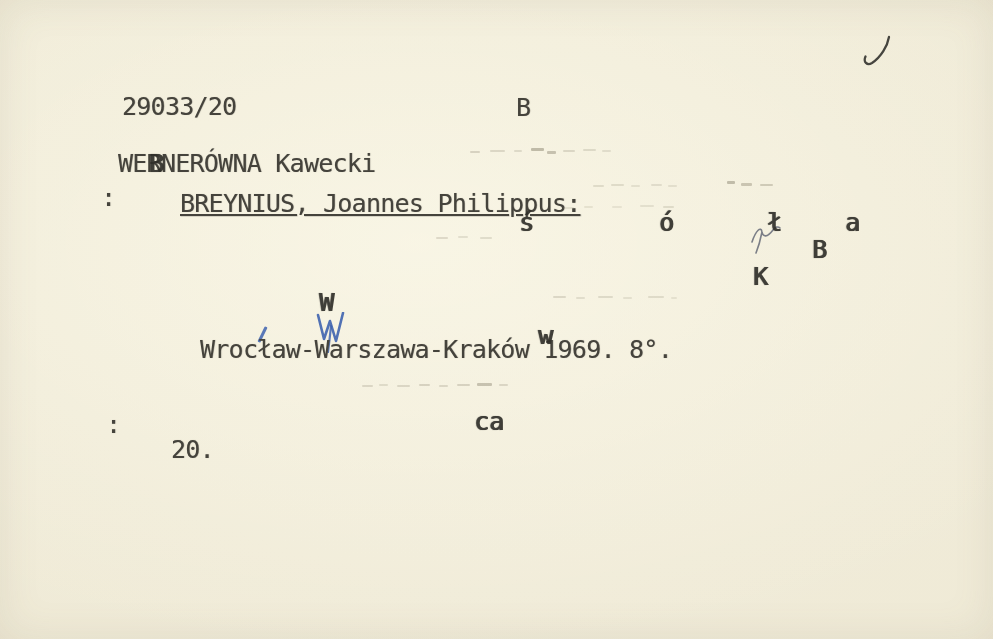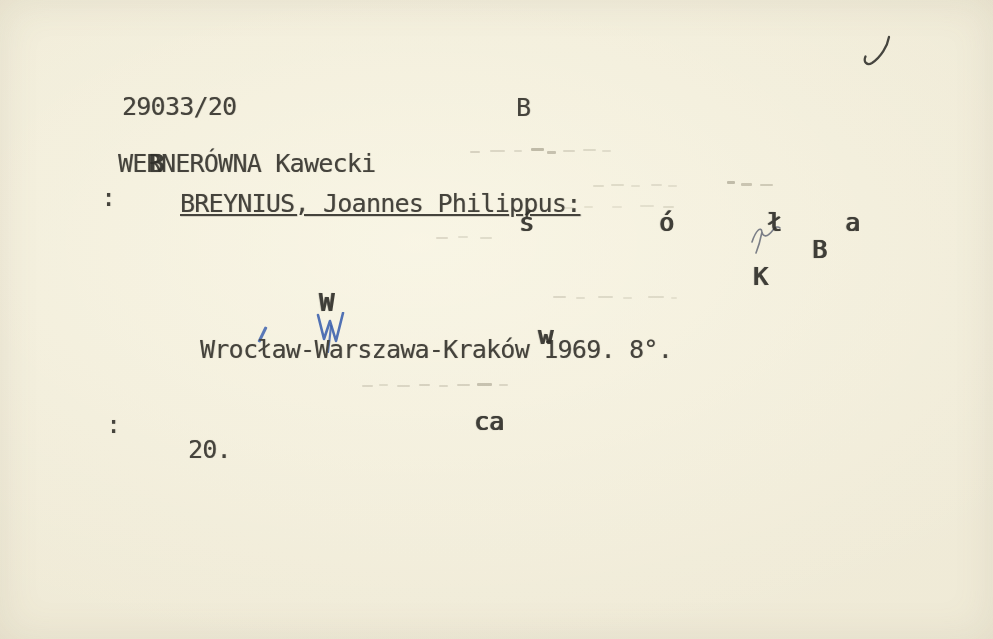--- a/index.html
+++ b/index.html
@@ -60,21 +60,21 @@
   </svg>
 
   <div class="blue-slash" style="left:261px;top:326px;"></div>
 
   <svg class="handwriting" style="left:748px;top:222px;" width="38" height="36" viewBox="0 0 38 36">
     <path d="M4,20 C8,8 13,4 14,10 C15,15 19,16 25,8 C27,5 30,4 32,6 M14,10 C12,20 10,26 8,31" fill="none" stroke="#5d6170" stroke-width="1.6" stroke-linecap="round" opacity="0.8"></path>
   </svg>
 
 <div class="typed" style="left: 180px; top: 190px; text-decoration: underline;">BREYNIUS, Joannes Philippus:</div>
     <div class="typed" style="left: 200px; top: 336px;">Wrocław-Warszawa-Kraków 1969. 8°.</div>
-    <div class="typed" style="left: 188px; top: 436px; text-align: center;">20.</div>
+    <div class="typed" style="left: 171px; top: 436px; text-align: center;">20.</div>
     <div class="typed over" style="left: 149px; top: 150px;">B</div>
     <div class="typed over" style="left: 519px; top: 209px;">ś</div>
     <div class="typed over" style="left: 659px; top: 209px;">ó</div>
     <div class="typed over" style="left: 767px; top: 209px;">ł</div>
     <div class="typed over" style="left: 845px; top: 209px;">a</div>
     <div class="typed over" style="left: 812px; top: 236px;">B</div>
     <div class="typed over" style="left: 753px; top: 263px;">K</div>
     <div class="typed over" style="left: 319px; top: 289px;">W</div>
     <div class="typed over" style="left: 538px; top: 322px;">w</div>
     <div class="typed over" style="left: 474px; top: 408px;">c</div>

